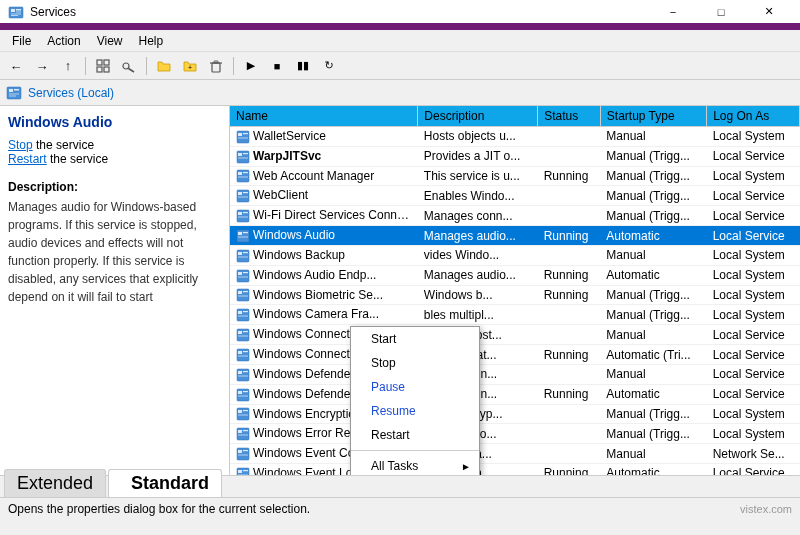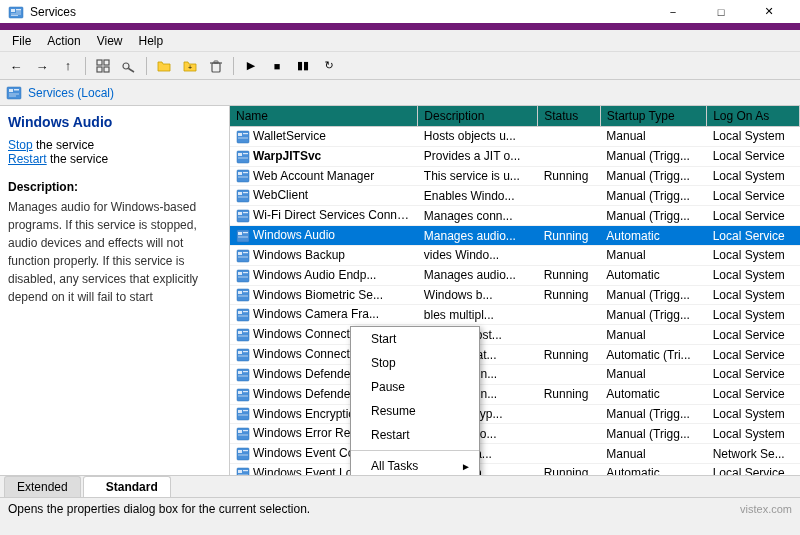--- a/index.html
+++ b/index.html
@@ -154,21 +154,21 @@
       position: relative;
     }
 
     
     .services-table {
       width: 100%;
       border-collapse: collapse;
       font-size: 12px;
     }
     .services-table thead tr {
-      background: #0f766e;
+      background: #0ea5e9;
       border-bottom: 1px solid #ccc;
     }
     .services-table thead th {
       text-align: left;
       padding: 3px 6px;
       font-weight: normal;
       border-right: 1px solid #ccc;
       cursor: pointer;
       white-space: nowrap;
     }
@@ -201,21 +201,21 @@
       z-index: 1000;
       min-width: 130px;
     }
     .context-menu-item {
       padding: 5px 20px;
       cursor: pointer;
       font-size: 12px;
       white-space: nowrap;
       position: relative;
     }
-    .context-menu-item.disabled { color: #000000; cursor: default; }
+    .context-menu-item.disabled { color: #1d4ed8; cursor: default; }
     .context-menu-sep {
       height: 1px;
       background: #ccc;
       margin: 3px 0;
     }
     .context-menu-item .arrow {
       position: absolute;
       right: 8px;
       top: 50%;
       transform: translateY(-50%);
@@ -226,21 +226,21 @@
     .bottom-tabs {
       background: #f0f0f0;
       height: 22px;
       display: flex;
       align-items: flex-end;
       border-top: 1px solid #ccc;
       padding: 0 4px;
     }
     .tab {
       padding: 3px 12px;
-      font-size: 12px;
+      font-size: 18px;
       border: 1px solid #ccc;
       border-bottom: none;
       background: #ddd;
       cursor: pointer;
       margin-right: 2px;
       border-radius: 3px 3px 0 0;
     }
     .tab.active {
       background: #fff;
       font-weight: bold;

